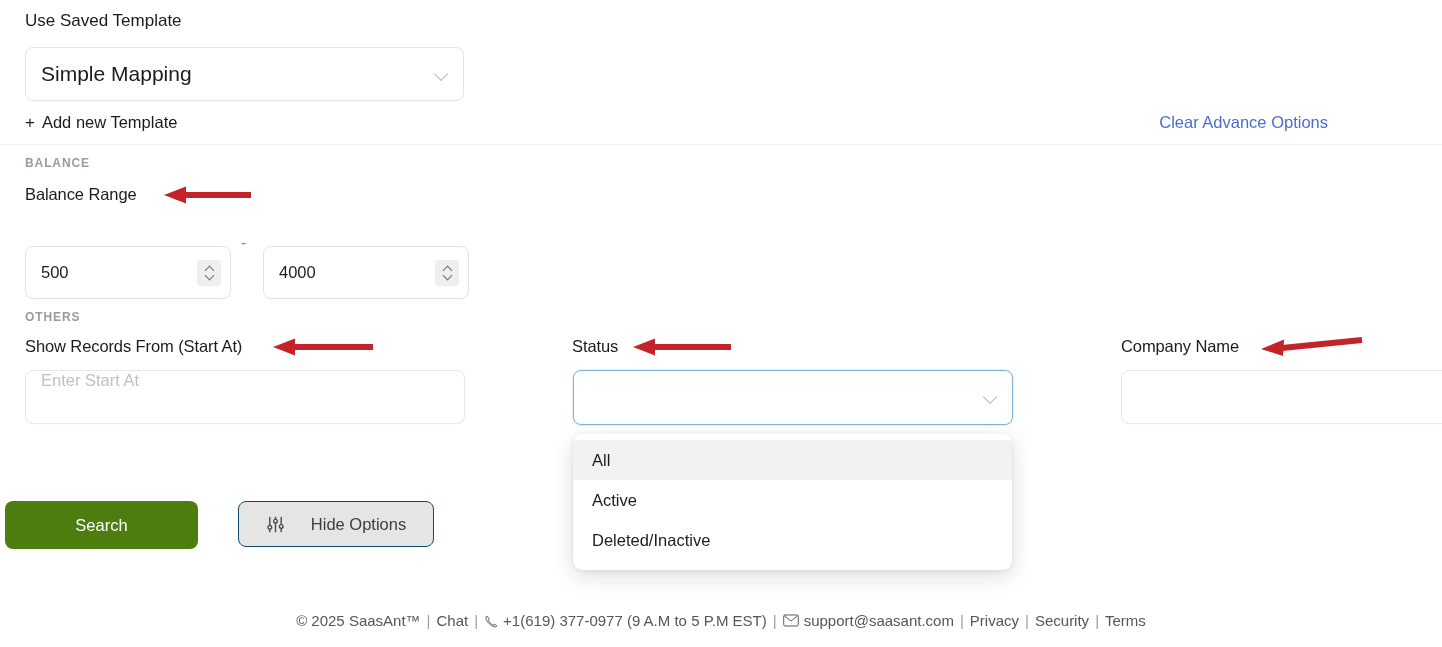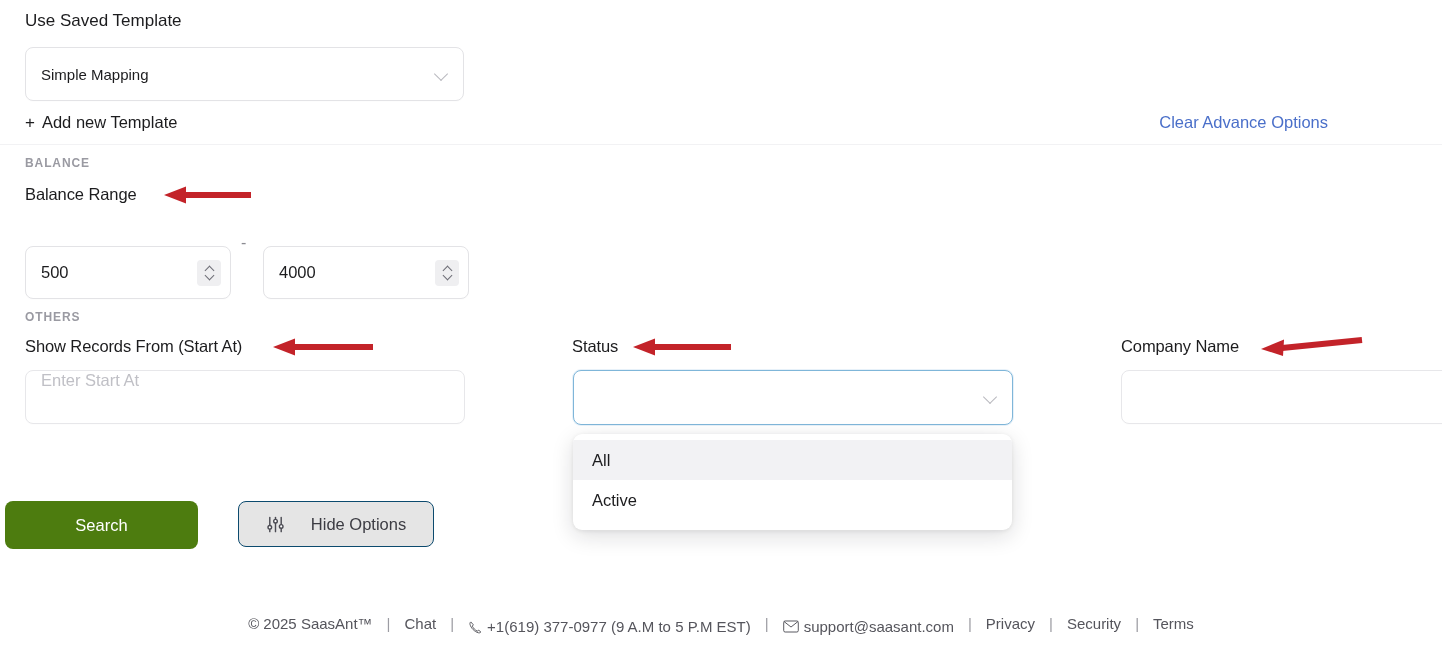--- a/index.html
+++ b/index.html
@@ -35,21 +35,21 @@
   .select-box {
     position: absolute; left: 25px; top: 47px;
     width: 439px; height: 54px;
     border: 1px solid #e3e3e6;
     border-radius: 8px;
     background: #fff;
     display: flex; align-items: center;
     padding: 0 14px 0 15px;
     box-shadow: 0 1px 1px rgba(0,0,0,0.012);
   }
-  .select-box .value { flex: 1; font-size: 15px; color: #1c1c1e; }
+  .select-box .value { flex: 1; font-size: 21px; color: #1c1c1e; }
   .chev {
     width: 15px; height: 15px;
     position: relative;
   }
   .chev::before {
     content: "";
     position: absolute; left: 2px; top: 2px;
     width: 9px; height: 9px;
     border-right: 1.6px solid #b9b9bf;
     border-bottom: 1.6px solid #b9b9bf;
@@ -197,27 +197,27 @@
     font-family: inherit;
     cursor: pointer;
     display: flex; align-items: center; justify-content: center; gap: 26px;
   }
 
   
   .footer {
     position: absolute; left: 0; top: 612px;
     width: 1442px;
     display: flex; align-items: center; justify-content: center;
-    gap: 14px;
+    gap: 6px;
     font-size: 15px;
     color: #55555c;
     white-space: nowrap;
   }
   .footer .sep { color: #9c9ca3; }
-  .footer .fitem { display: inline-flex; align-items: center; gap: 5px; margin-top: 6px; }
+  .footer .fitem { display: inline-flex; align-items: center; gap: 5px; }
 
   
   .arrow { position: absolute; pointer-events: none; }
 </style>
 </head>
 <body>
 
 <div class="page">
 
   <div class="saved-template-title">Use Saved Template</div>
@@ -268,20 +268,21 @@
   </div>
 
   <div class="status-select">
     <span class="value"></span>
     <span class="chev"></span>
   </div>
 
   <div class="dropdown-menu">
     <div class="dropdown-item highlighted">All</div>
     <div class="dropdown-item">Active</div>
+    <div class="dropdown-item">Deleted/Inactive</div>
   </div>
 
   <div class="text-input" id="company-input">
     <span class="ph"></span>
   </div>
 
   <button class="btn-search">Search</button>
 
   <button class="btn-hide">
     <span style="display:inline-flex;">

